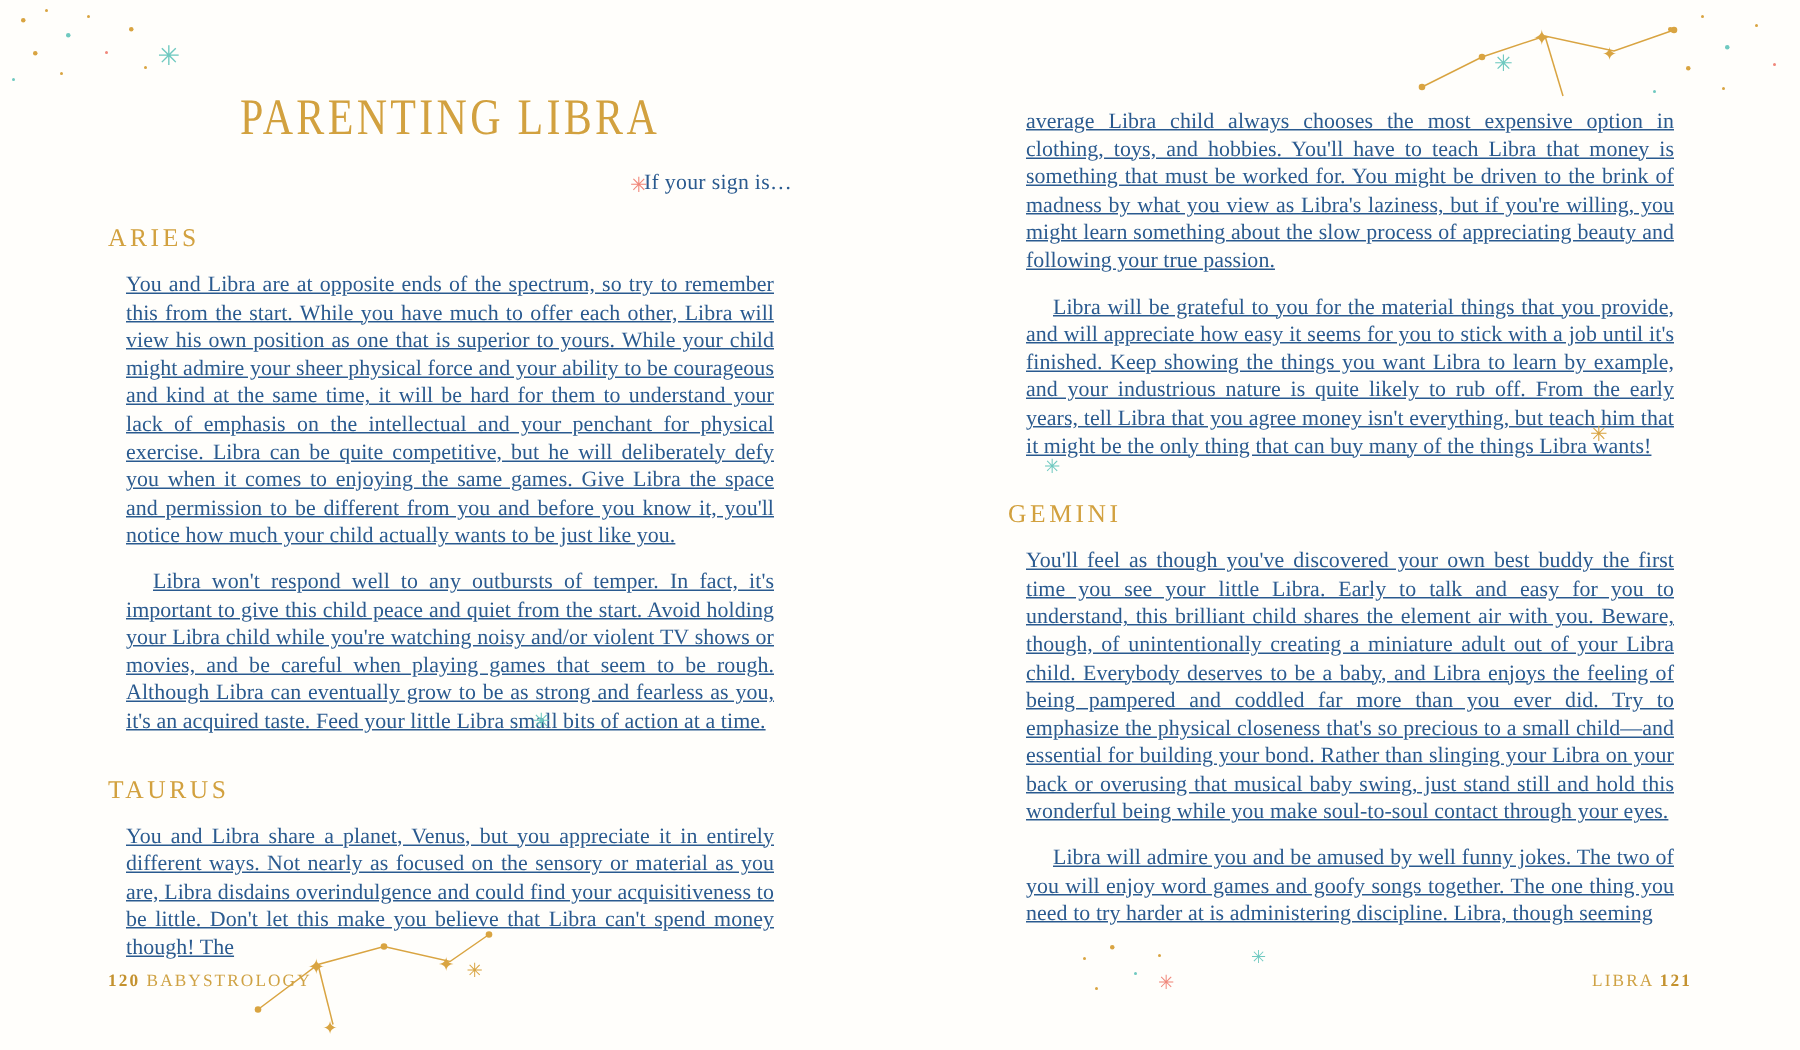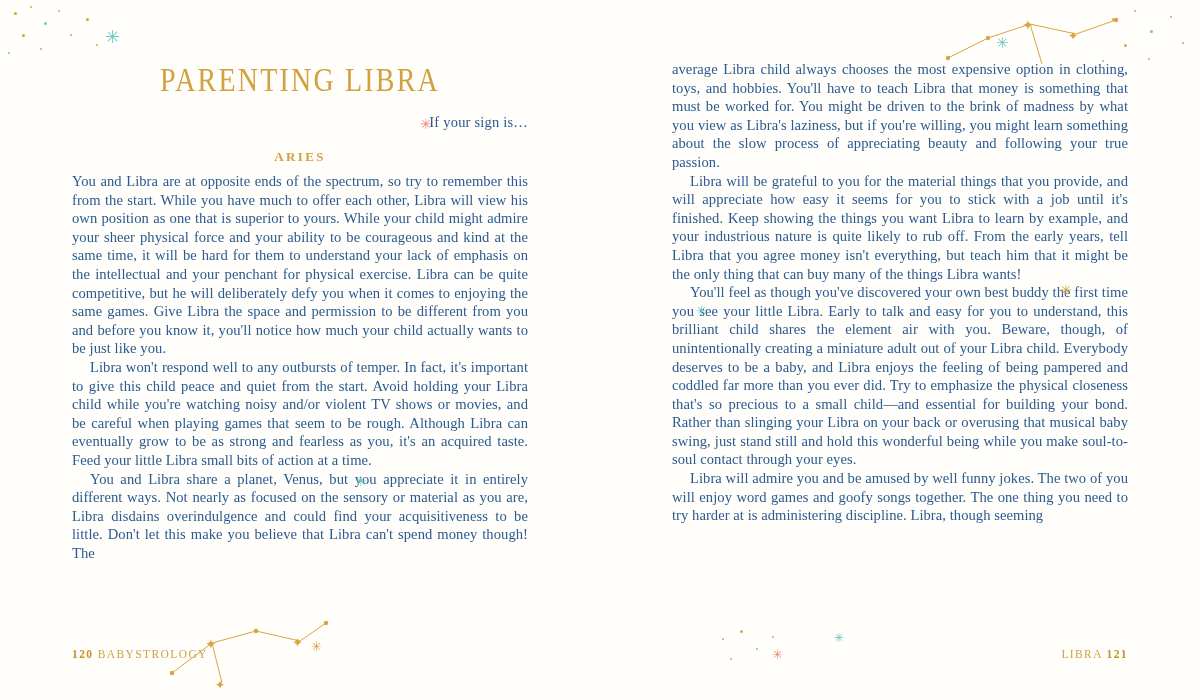--- a/index.html
+++ b/index.html
@@ -48,39 +48,39 @@
   .intro-line {
     color: #2a5a8f;
     font-size: 14.5px;
     margin: 0 0 18px 0;
     letter-spacing: 0.2px;
     text-align: right;
   }
 
   .sign-heading {
     color: #d2a13f;
-    font-size: 13px;
+    font-size: 17px;
     letter-spacing: 2.4px;
     text-transform: uppercase;
     margin: 0 0 7px 0;
-    font-weight: bold;
-    text-align: center;
+    font-weight: normal;
   }
   .sign-heading.spaced {
     margin-top: 26px;
   }
 
   p.body {
     color: #2a5a8f;
     font-size: 14.6px;
     line-height: 18.6px;
-    margin: 0;
+    margin: 12px;
     text-align: justify;
     letter-spacing: 0.05px;
     hyphens: manual;
+    text-decoration: underline;
   }
   p.body + p.body {
     text-indent: 18px;
   }
 
   
   .footer {
     position: absolute;
     bottom: 40px;
     font-size: 11.5px;
@@ -166,20 +166,21 @@
     </svg>
 
     <h1 class="chapter-title">Parenting Libra</h1>
 
     <p class="intro-line">If your sign is…</p>
 
     <h2 class="sign-heading">Aries</h2>
     <p class="body">You and Libra are at opposite ends of the spectrum, so try to remember this from the start. While you have much to offer each other, Libra will view his own position as one that is superior to yours. While your child might admire your sheer physical force and your ability to be courageous and kind at the same time, it will be hard for them to understand your lack of emphasis on the intellectual and your penchant for physical exercise. Libra can be quite competitive, but he will deliberately defy you when it comes to enjoying the same games. Give Libra the space and permission to be different from you and before you know it, you'll notice how much your child actually wants to be just like you.</p>
     <p class="body">Libra won't respond well to any outbursts of temper. In fact, it's important to give this child peace and quiet from the start. Avoid holding your Libra child while you're watching noisy and/or violent TV shows or movies, and be careful when playing games that seem to be rough. Although Libra can eventually grow to be as strong and fearless as you, it's an acquired taste. Feed your little Libra small bits of action at a time.</p>
 
+    <h2 class="sign-heading spaced">Taurus</h2>
     <p class="body">You and Libra share a planet, Venus, but you appreciate it in entirely different ways. Not nearly as focused on the sensory or material as you are, Libra disdains overindulgence and could find your acquisitiveness to be little. Don't let this make you believe that Libra can't spend money though! The</p>
 
     <div class="footer footer-left">
       <span class="folio">120</span>
       <span class="booktitle">Babystrology</span>
     </div>
   </div>
 
   <div class="page page-right">
 
@@ -218,20 +219,21 @@
       <span class="dot small" style="left:12px; top:10px;"></span>
       <span class="dot" style="left:30px; top:2px;"></span>
       <span class="dot small teal" style="left:46px; top:20px;"></span>
       <span class="dot small" style="left:62px; top:8px;"></span>
       <span class="dot small" style="left:20px; top:30px;"></span>
     </div>
 
     <p class="body">average Libra child always chooses the most expensive option in clothing, toys, and hobbies. You'll have to teach Libra that money is something that must be worked for. You might be driven to the brink of madness by what you view as Libra's laziness, but if you're willing, you might learn something about the slow process of appreciating beauty and following your true passion.</p>
     <p class="body">Libra will be grateful to you for the material things that you provide, and will appreciate how easy it seems for you to stick with a job until it's finished. Keep showing the things you want Libra to learn by example, and your industrious nature is quite likely to rub off. From the early years, tell Libra that you agree money isn't everything, but teach him that it might be the only thing that can buy many of the things Libra wants!</p>
 
+    <h2 class="sign-heading spaced">Gemini</h2>
     <p class="body">You'll feel as though you've discovered your own best buddy the first time you see your little Libra. Early to talk and easy for you to understand, this brilliant child shares the element air with you. Beware, though, of unintentionally creating a miniature adult out of your Libra child. Everybody deserves to be a baby, and Libra enjoys the feeling of being pampered and coddled far more than you ever did. Try to emphasize the physical closeness that's so precious to a small child—and essential for building your bond. Rather than slinging your Libra on your back or overusing that musical baby swing, just stand still and hold this wonderful being while you make soul-to-soul contact through your eyes.</p>
     <p class="body">Libra will admire you and be amused by well funny jokes. The two of you will enjoy word games and goofy songs together. The one thing you need to try harder at is administering discipline. Libra, though seeming</p>
 
     <div class="footer footer-right">
       <span class="booktitle">Libra</span>
       <span class="folio">121</span>
     </div>
   </div>
 </div>
 

